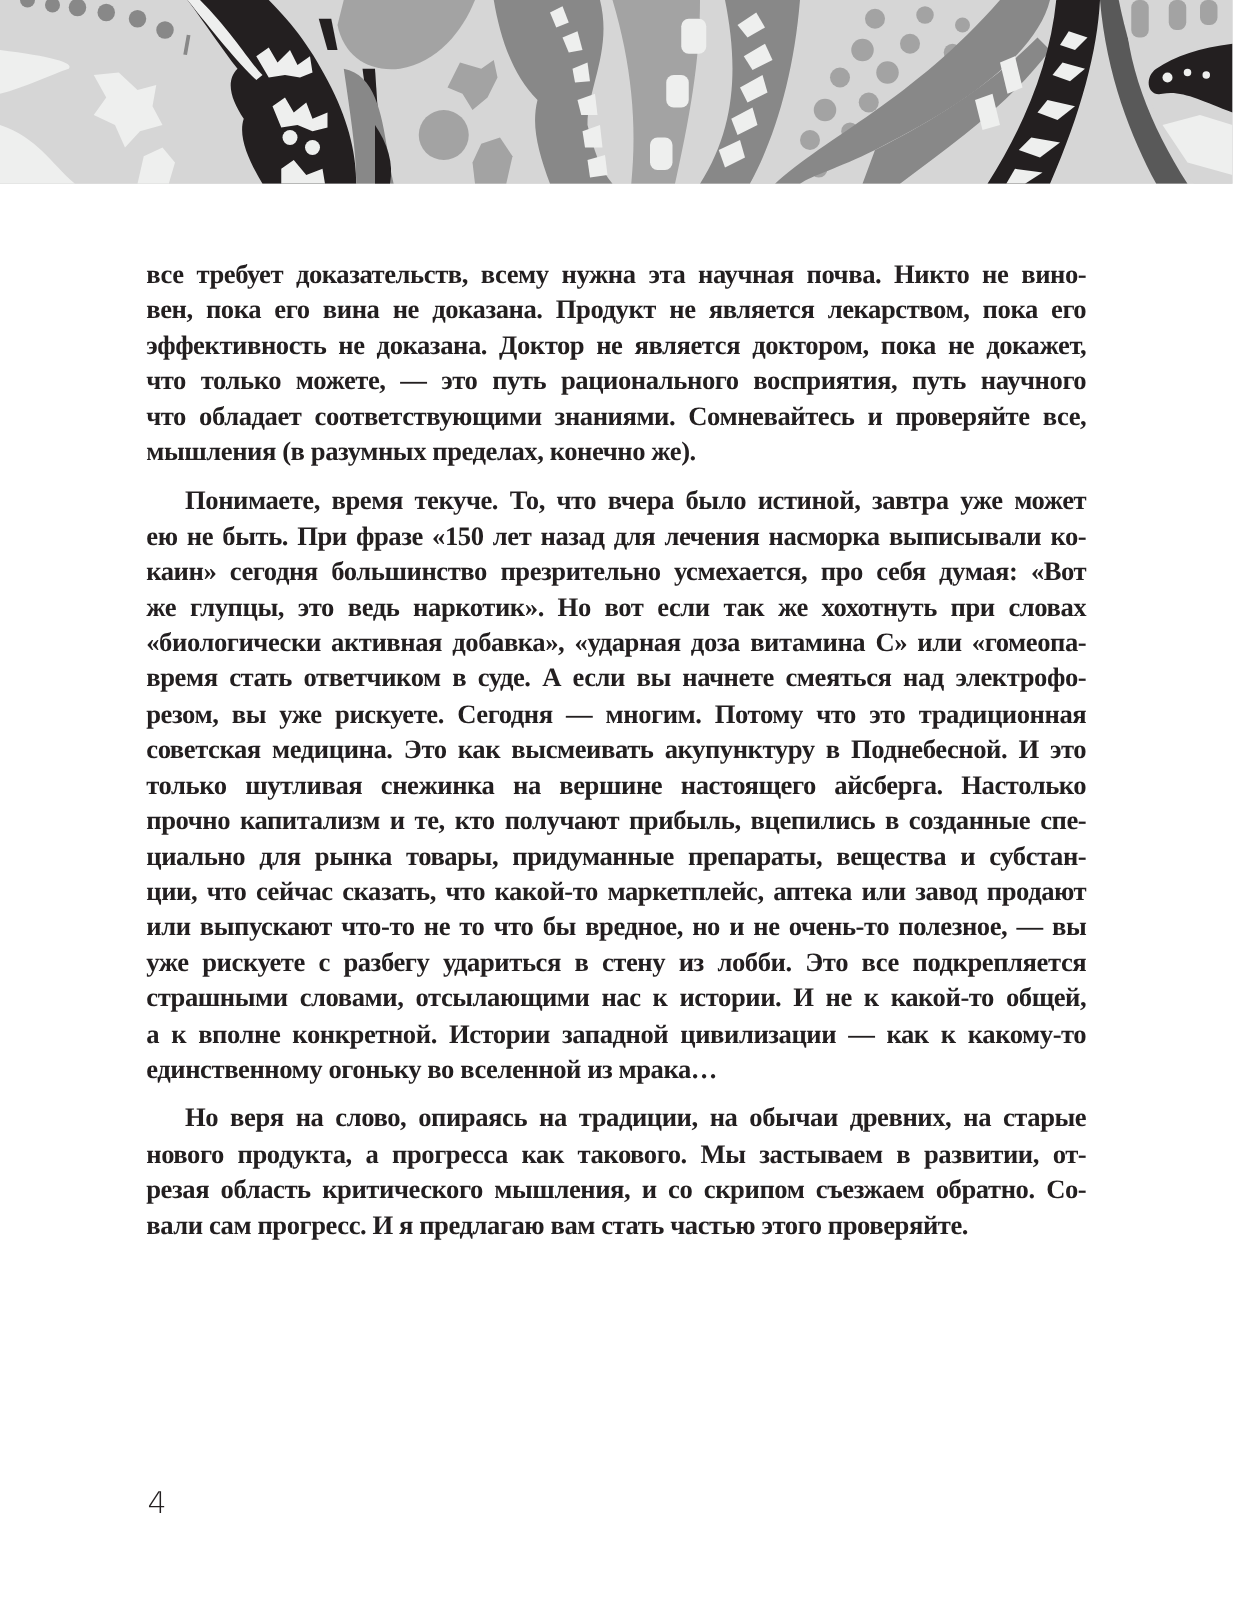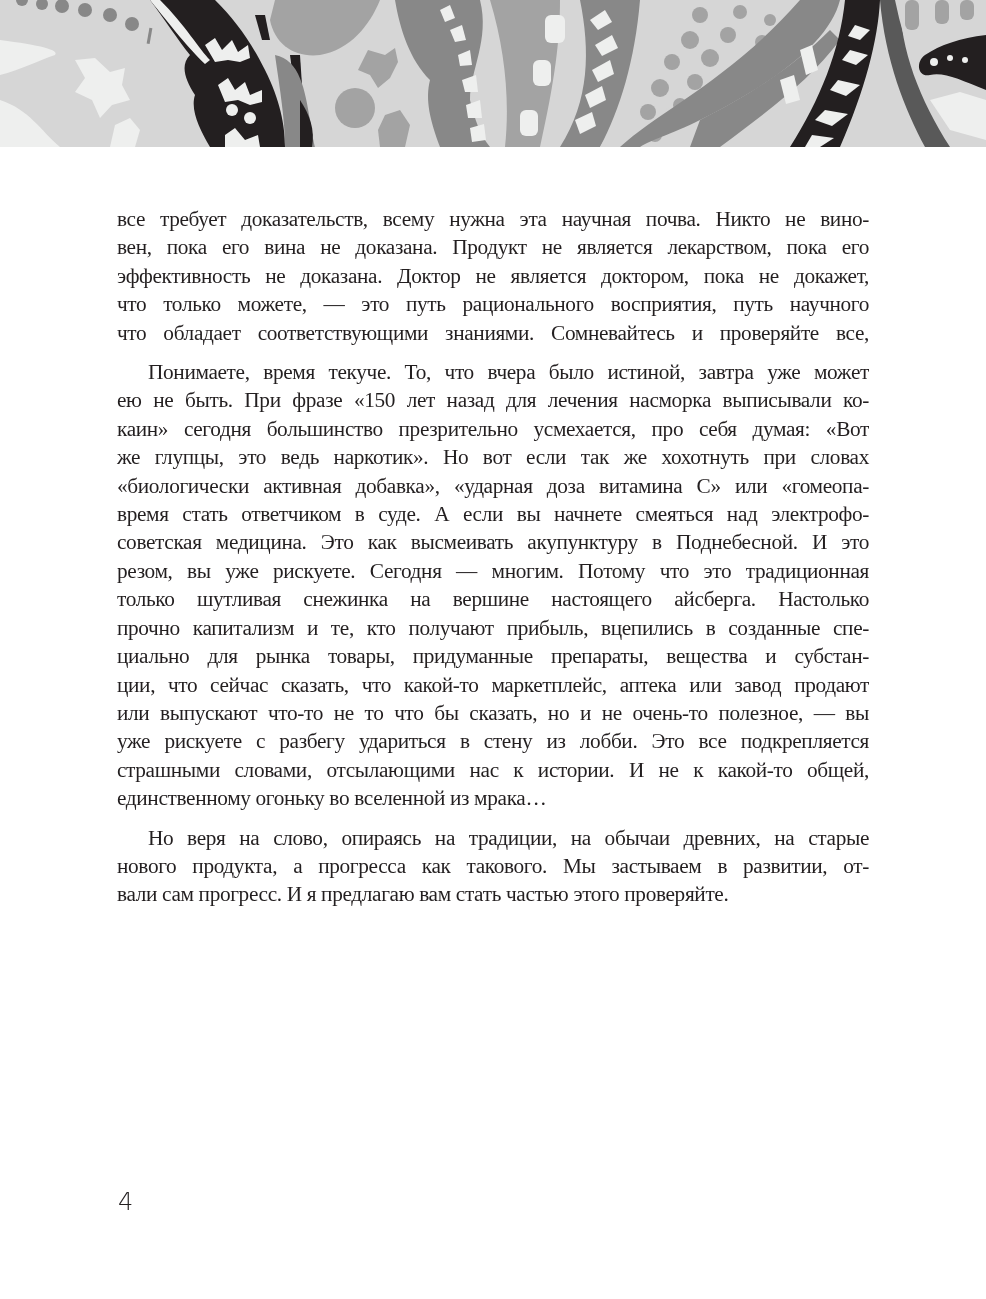--- a/index.html
+++ b/index.html
@@ -7,21 +7,21 @@
       width: 986px; height: 1299px; background: #ffffff; position: relative; overflow: hidden;
       font-family: "Liberation Serif", "DejaVu Serif", serif; color: #231f20;
     }
     .header-art {
       position: absolute; left: 0; top: 0; width: 986px; height: 147px; background: #d6d6d6; overflow: hidden;
     }
     .header-art svg { display: block; width: 986px; height: 147px; }
     .text-block {
       position: absolute; left: 117px; top: 205px; width: 752px;
       font-size: 21.3px; line-height: 28.4px; text-align: justify;
-      font-stretch: condensed; letter-spacing: -0.35px;
+      font-stretch: condensed; letter-spacing: -0.35px; font-weight: bold;
     }
     .para { margin: 0 0 11px 0; text-indent: 0; }
     .line { display: block; white-space: nowrap; text-align-last: justify; text-align: justify; }
     .line.last { text-align-last: left; }
     .para.indent .line.first { padding-left: 31px; }
     .page-number {
       position: absolute; left: 118px; top: 1188px; font-family: "DejaVu Sans", sans-serif;
       font-weight: 300; font-size: 24px; color: #231f20;
     }
   </style>
@@ -134,39 +134,42 @@
   </svg>
 </div>
 
 <div class="text-block" id="text-block">
     <p class="para">
       <span class="line first">все требует доказательств, всему нужна эта научная почва. Никто не вино-</span>
       <span class="line">вен, пока его вина не доказана. Продукт не является лекарством, пока его</span>
       <span class="line">эффективность не доказана. Доктор не является доктором, пока не докажет,</span>
       <span class="line">что только можете, — это путь рационального восприятия, путь научного</span>
       <span class="line">что обладает соответствующими знаниями. Сомневайтесь и проверяйте все,</span>
+      <span class="line last">мышления (в разумных пределах, конечно же).</span>
     </p>
     <p class="para indent">
       <span class="line first">Понимаете, время текуче. То, что вчера было истиной, завтра уже может</span>
       <span class="line">ею не быть. При фразе «150 лет назад для лечения насморка выписывали ко-</span>
       <span class="line">каин» сегодня большинство презрительно усмехается, про себя думая: «Вот</span>
       <span class="line">же глупцы, это ведь наркотик». Но вот если так же хохотнуть при словах</span>
       <span class="line">«биологически активная добавка», «ударная доза витамина С» или «гомеопа-</span>
       <span class="line">время стать ответчиком в суде. А если вы начнете смеяться над электрофо-</span>
+      <span class="line">резом, вы уже рискуете. Сегодня — многим. Потому что это традиционная</span>
       <span class="line">советская медицина. Это как высмеивать акупунктуру в Поднебесной. И это</span>
-      <span class="line">резом, вы уже рискуете. Сегодня — многим. Потому что это традиционная</span>
       <span class="line">только шутливая снежинка на вершине настоящего айсберга. Настолько</span>
       <span class="line">прочно капитализм и те, кто получают прибыль, вцепились в созданные спе-</span>
       <span class="line">циально для рынка товары, придуманные препараты, вещества и субстан-</span>
       <span class="line">ции, что сейчас сказать, что какой-то маркетплейс, аптека или завод продают</span>
-      <span class="line">или выпускают что-то не то что бы сказать, но и не очень-то полезное, — вы</span>
+      <span class="line">или выпускают что-то не то что бы вредное, но и не очень-то полезное, — вы</span>
       <span class="line">уже рискуете с разбегу удариться в стену из лобби. Это все подкрепляется</span>
       <span class="line">страшными словами, отсылающими нас к истории. И не к какой-то общей,</span>
+      <span class="line">а к вполне конкретной. Истории западной цивилизации — как к какому-то</span>
       <span class="line last">единственному огоньку во вселенной из мрака…</span>
     </p>
     <p class="para indent">
       <span class="line first">Но веря на слово, опираясь на традиции, на обычаи древних, на старые</span>
       <span class="line">нового продукта, а прогресса как такового. Мы застываем в развитии, от-</span>
+      <span class="line">резая область критического мышления, и со скрипом съезжаем обратно. Со-</span>
       <span class="line last">вали сам прогресс. И я предлагаю вам стать частью этого проверяйте.</span>
     </p>
   </div>
 
 <div class="page-number">4</div>
 
 </body></html>

